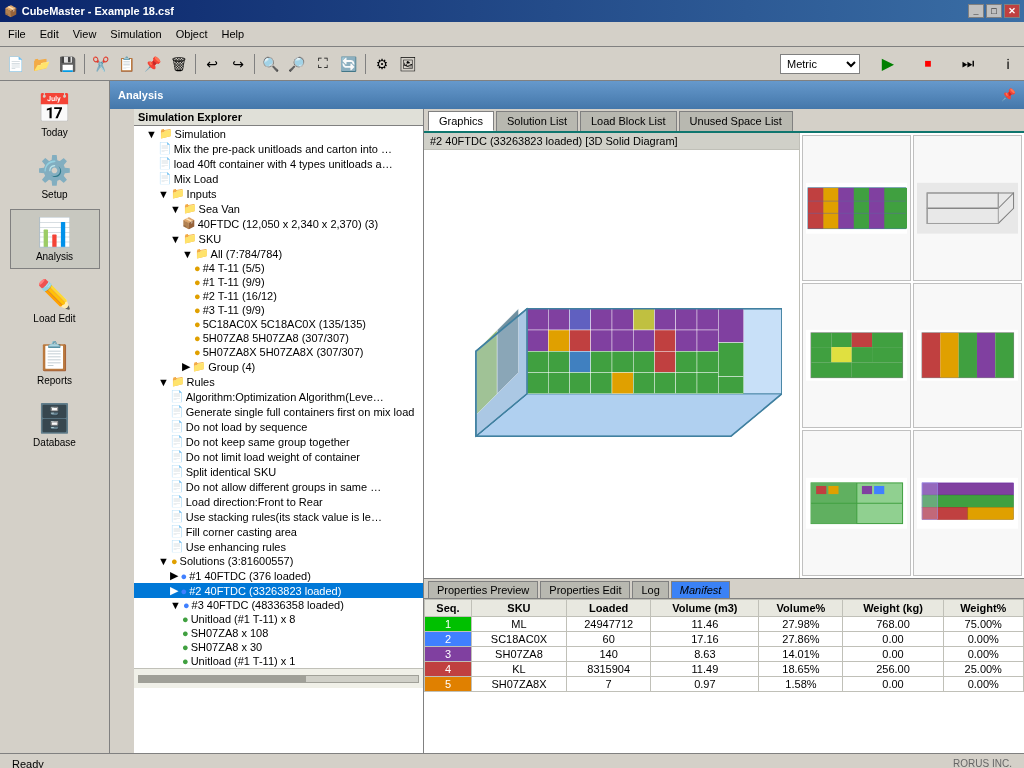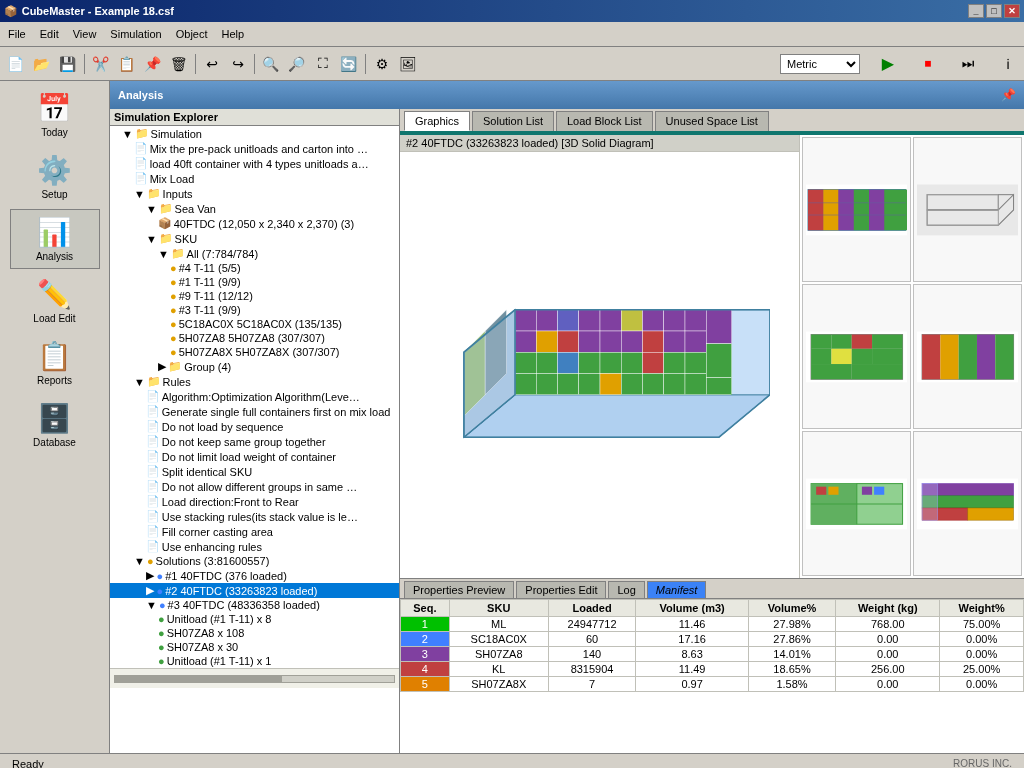--- a/index.html
+++ b/index.html
@@ -123,20 +123,21 @@
       overflow: hidden;
     }
 
     
     #tree-panel {
       width: 290px;
       background: white;
       border-right: 1px solid #808080;
       overflow: auto;
       font-size: 11px;
+      margin-left: 24px;
     }
     #tree-header {
       background: #e0e0d8;
       padding: 2px 4px;
       border-bottom: 1px solid #808080;
       font-weight: bold;
     }
     .tree-item {
       padding: 1px 2px;
       cursor: pointer;
@@ -161,21 +162,21 @@
       background: #d4d0c8;
       overflow: hidden;
     }
 
     
     .tab-bar {
       display: flex;
       background: #d4d0c8;
       padding: 2px 20px 0 4px;
       gap: 2px;
-      border-bottom: 4px solid #0f766e;
+      border-bottom: 2px solid #0f766e;
     }
     .tab {
       padding: 3px 10px;
       background: #b8b8b0;
       border: 1px solid #808080;
       border-bottom: none;
       cursor: pointer;
       font-size: 11px;
     }
     .tab.active {
@@ -467,21 +468,21 @@
         <div class="tree-item indent-5">
           <span style="color:#e0a000;">●</span>
           <span>#4 T-11 (5/5)</span>
         </div>
         <div class="tree-item indent-5">
           <span style="color:#e0a000;">●</span>
           <span>#1 T-11 (9/9)</span>
         </div>
         <div class="tree-item indent-5">
           <span style="color:#e0a000;">●</span>
-          <span>#9 T-11 (12/12)</span>
+          <span>#2 T-11 (16/12)</span>
         </div>
         <div class="tree-item indent-5">
           <span style="color:#e0a000;">●</span>
           <span>#3 T-11 (9/9)</span>
         </div>
         <div class="tree-item indent-5">
           <span style="color:#e0a000;">●</span>
           <span>5C18AC0X 5C18AC0X (135/135)</span>
         </div>
         <div class="tree-item indent-5">

